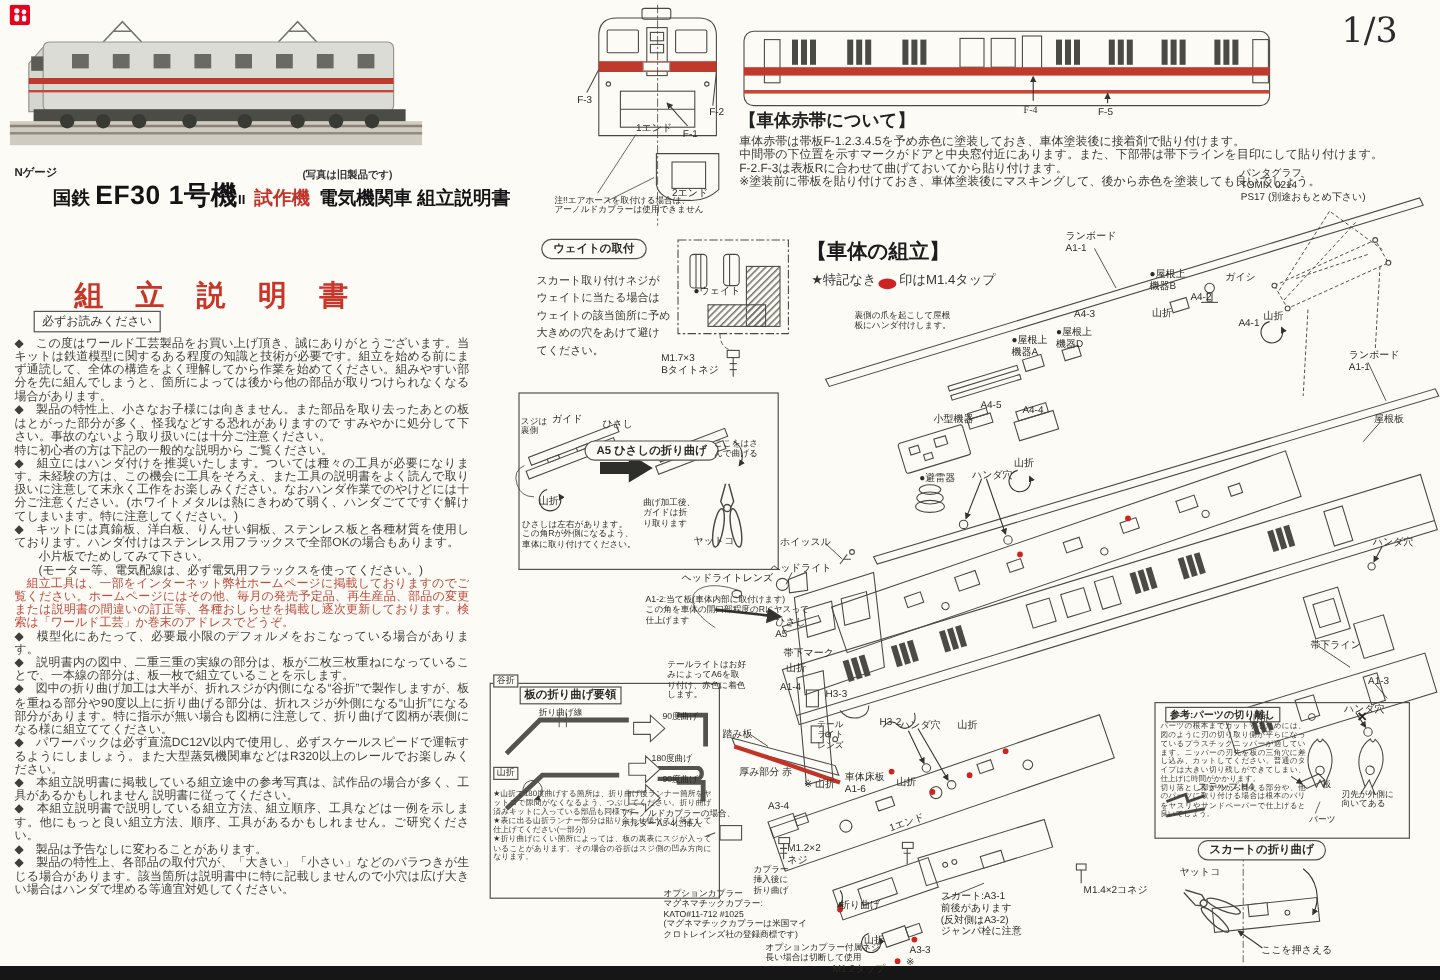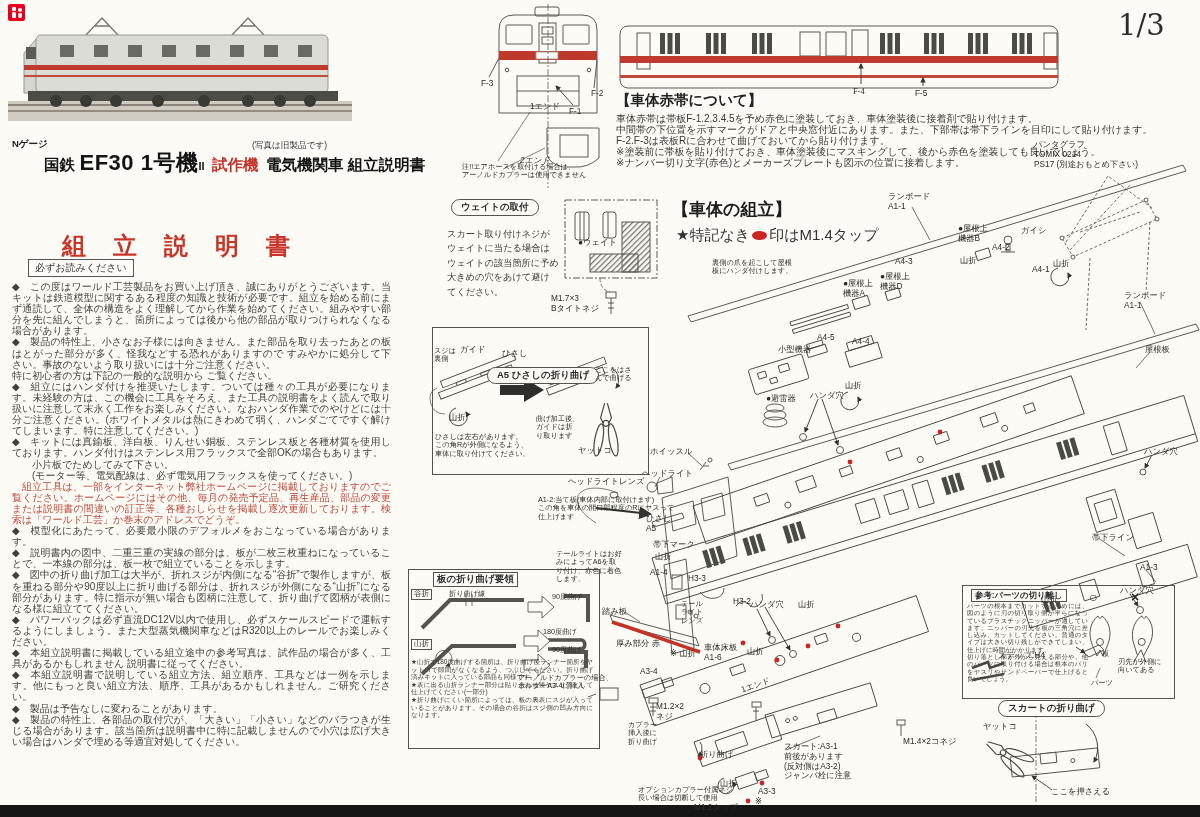--- a/index.html
+++ b/index.html
@@ -4,42 +4,42 @@
 <style>
   html,body{margin:0;padding:0;}
   body{width:1200px;height:817px;font-family:"Liberation Sans","DejaVu Sans",sans-serif;color:#3b3b38;}
   .page{position:relative;width:1200px;height:817px;background:#fcfbf5;overflow:hidden;}
   
   .photo{position:absolute;left:8px;top:5px;width:344px;height:130px;background:linear-gradient(155deg,#fafaf7 0%,#ececе8 45%,#d2d2cd 100%);overflow:hidden;}
   .watermark{position:absolute;left:8px;top:4px;display:flex;align-items:center;gap:4px;}
   .wm-text{font-size:21px;font-weight:bold;letter-spacing:1px;color:rgba(145,145,145,.85);}
   .wm-first{color:rgba(160,160,160,.75);}
   .gauge{position:absolute;left:12px;top:138px;font-size:9.5px;font-weight:bold;color:#222;}
-  .photo-caption{position:absolute;left:252px;top:140px;font-size:8.6px;color:#333;}
+  .photo-caption{position:absolute;left:252px;top:140px;font-size:8.6px;color:#333;font-weight:bold;}
   .title{position:absolute;left:44px;top:148px;white-space:nowrap;color:#141414;}
   .t-pre,.t-suf{font-size:15.5px;font-weight:bold;}
   .t-model{font-size:22px;font-weight:bold;letter-spacing:.5px;}
   .t-sub{font-size:11px;font-weight:bold;}
   .t-proto{font-size:15.5px;font-weight:bold;color:#c2342b;margin:0 3px;}
   .page-num{position:absolute;left:1118px;top:8px;font-family:"DejaVu Serif","Liberation Serif",serif;font-size:29px;color:#2c2c2c;}
   
   .manual-heading{position:absolute;left:62px;top:230px;font-size:24px;font-weight:bold;color:#c8362a;letter-spacing:27px;white-space:nowrap;}
   .must-read{position:absolute;left:28px;top:259px;border:1px solid #555;padding:1px 6px;font-size:10px;color:#333;background:#fcfbf5;}
   .paras{position:absolute;left:12px;top:281px;width:379px;}
   .para{margin:0;font-size:10px;line-height:11.1px;color:#403f3b;text-align:justify;}
   .para.red{color:#c04a3c;}
   
   .rb{position:absolute;left:616px;top:91px;width:560px;}
   .rb-head{font-size:14.5px;font-weight:bold;color:#222;margin-bottom:3px;}
   .rb-line{font-size:10px;line-height:11px;color:#3a3a36;white-space:nowrap;}
   
   .wb-body{position:absolute;left:447px;top:227px;width:112px;font-size:9.2px;line-height:14.4px;color:#38382f;}
   
   .asm-head{position:absolute;left:672px;top:198px;font-size:17px;font-weight:bold;color:#1d1d1d;}
-  .asm-note{position:absolute;left:676px;top:226px;font-size:15px;color:#333;display:flex;align-items:center;}
+  .asm-note{position:absolute;left:676px;top:226px;font-size:11px;color:#333;display:flex;align-items:flex-end;}
   .red-oval{display:inline-block;width:15px;height:9px;background:#ce2323;border-radius:50%;margin:0 2px;}
   
   .rbox{position:absolute;border:1px solid #55534e;background:transparent;}
   .pill{position:absolute;border:1px solid #55534e;border-radius:9px;padding:1px 9px;font-size:9.5px;font-weight:bold;color:#2c2c28;background:#fcfbf5;white-space:nowrap;z-index:4;}
   .boxedt{position:absolute;border:1px solid #55534e;padding:0 3px;font-size:9.5px;font-weight:bold;color:#2c2c28;background:#fcfbf5;white-space:nowrap;z-index:4;}
   .cbox-title{font-size:8.4px;}
   .fbox-notes{position:absolute;left:411px;top:658px;width:182px;z-index:4;}
   .fb-note{font-size:6.5px;line-height:7.6px;color:#3a3a34;text-align:justify;}
   .cbox-body{position:absolute;left:967px;top:602px;width:121px;z-index:4;}
   .cb-par{margin:0;font-size:6.3px;line-height:7.3px;color:#3a3a34;text-align:justify;}
@@ -141,21 +141,20 @@
       <p class="para">◆　製品の特性上、各部品の取付穴が、「大きい」「小さい」などのバラつきが生じる場合があります。該当箇所は説明書中に特に記載しませんので小穴は広げ大きい場合はハンダで埋める等適宜対処してください。</p>
     </div>
 
   <div class="rb">
     <div class="rb-head">【車体赤帯について】</div>
     <div id="rb-lines">
         <div class="rb-line">車体赤帯は帯板F-1.2.3.4.5を予め赤色に塗装しておき、車体塗装後に接着剤で貼り付けます。</div>
         <div class="rb-line">中間帯の下位置を示すマークがドアと中央窓付近にあります。また、下部帯は帯下ラインを目印にして貼り付けます。</div>
         <div class="rb-line">F-2.F-3は表板Rに合わせて曲げておいてから貼り付けます。</div>
         <div class="rb-line">※塗装前に帯板を貼り付けておき、車体塗装後にマスキングして、後から赤色を塗装しても良いでしょう。</div>
-        <div class="rb-line">※ナンバー切り文字(赤色)とメーカーズプレートも図示の位置に接着します。</div>
       </div>
   </div>
 
   <div class="pill" style="left:451px;top:199px;">ウェイトの取付</div>
   <div class="wb-body">スカート取り付けネジがウェイトに当たる場合はウェイトの該当箇所に予め大きめの穴をあけて避けてください。</div>
 
   <div class="asm-head">【車体の組立】</div>
   <div class="asm-note">
     <span>★特記なき</span>
       <span class="red-oval"></span>
@@ -549,21 +548,21 @@
       <line x1="1036" y1="712" x2="1036" y2="803" stroke-dasharray="6 2 2 2" stroke-width="0.7"></line>
       <path d="M1086,724 A30,30 0 0 1 1094,762" marker-end="url(#ah)" stroke="#33332f"></path>
     </g>
   </svg>
 
   <div id="diagram-labels">
       <div class="dlabel" style="left: 481px; top: 79px;">F-3</div>
       <div class="dlabel" style="left: 591px; top: 89px;">F-2</div>
       <div class="dlabel" style="left: 530px; top: 102px;">1エンド</div>
       <div class="dlabel" style="left: 569px; top: 107px;">F-1</div>
-      <div class="dlabel" style="left: 520px; top: 156px; font-style: italic;">2エンド</div>
+      <div class="dlabel" style="left: 560px; top: 156px;">2エンド</div>
       <div class="dlabel small" style="left: 462px; top: 163px;">注!!エアホースを取付ける場合は、
 アーノルドカプラーは使用できません</div>
       <div class="dlabel" style="left: 853px; top: 87px; font-family: Liberation Serif, serif;">F-4</div>
       <div class="dlabel" style="left: 915px; top: 89px;">F-5</div>
       <div class="dlabel" style="left: 1034px; top: 140px;">パンタグラフ
 TOMIX 0214
 PS17 (別途おもとめ下さい)</div>
       <div class="dlabel" style="left: 888px; top: 192px;">ランボード
 A1-1</div>
       <div class="dlabel small" style="left: 712px; top: 259px;">裏側の爪を起こして屋根
@@ -637,38 +636,43 @@
       <div class="dlabel" style="left: 755px; top: 797px;">※</div>
       <div class="dlabel small" style="left: 638px; top: 786px;">オプションカプラー付属ネジ
 長い場合は切断して使用</div>
       <div class="dlabel" style="left: 784px; top: 742px;">スカート:A3-1
 前後があります
 (反対側はA3-2)
 ジャンパ栓に注意</div>
       <div class="dlabel" style="left: 998px; top: 651px;">ステップ:H4</div>
       <div class="dlabel" style="left: 903px; top: 737px;">M1.4×2コネジ</div>
       <div class="dlabel rot" style="left: 740px; top: 686px;">1エンド</div>
+      <div class="dlabel small" style="left: 553px; top: 741px;">オプションカプラー
+マグネマチックカプラー:
+KATO#11-712 #1025
+(マグネマチックカプラーは米国マイ
+クロトレインズ社の登録商標です)</div>
       <div class="dlabel small" style="left: 434px; top: 347px;">スジは
 裏側</div>
       <div class="dlabel" style="left: 460px; top: 345px;">ガイド</div>
       <div class="dlabel" style="left: 502px; top: 349px;">ひさし</div>
       <div class="dlabel" style="left: 449px; top: 413px;">山折</div>
       <div class="dlabel small" style="left: 595px; top: 366px;">ここをはさ
 んで曲げる</div>
       <div class="dlabel small" style="left: 536px; top: 415px;">曲げ加工後、
 ガイドは折
 り取ります</div>
       <div class="dlabel" style="left: 578px; top: 446px;">ヤットコ</div>
       <div class="dlabel small" style="left: 435px; top: 433px;">ひさしは左右があります。
 この角Rが外側になるよう、
 車体に取り付けてください。</div>
       <div class="dlabel" style="left: 578px; top: 238px;">●ウェイト</div>
       <div class="dlabel" style="left: 551px; top: 294px;">M1.7×3
 Bタイトネジ</div>
-      <div class="dlabel boxedlbl" style="left: 411px; top: 589px;">谷折</div>
+      <div class="dlabel boxedlbl" style="left: 411px; top: 562px;">谷折</div>
       <div class="dlabel small" style="left: 449px; top: 590px;">折り曲げ線</div>
       <div class="dlabel small" style="left: 552px; top: 593px;">90度曲げ</div>
       <div class="dlabel small" style="left: 543px; top: 628px;">180度曲げ</div>
       <div class="dlabel boxedlbl" style="left: 411px; top: 639px;">山折</div>
       <div class="dlabel small" style="left: 552px; top: 646px;">90度曲げ</div>
       <div class="dlabel mark" style="left: 1089px; top: 589px;">○</div>
       <div class="dlabel mark" style="left: 1131px; top: 589px;">×</div>
       <div class="dlabel small" style="left: 1102px; top: 650px;">板</div>
       <div class="dlabel small" style="left: 1091px; top: 679px;">パーツ</div>
       <div class="dlabel small" style="left: 1118px; top: 658px;">刃先が外側に

